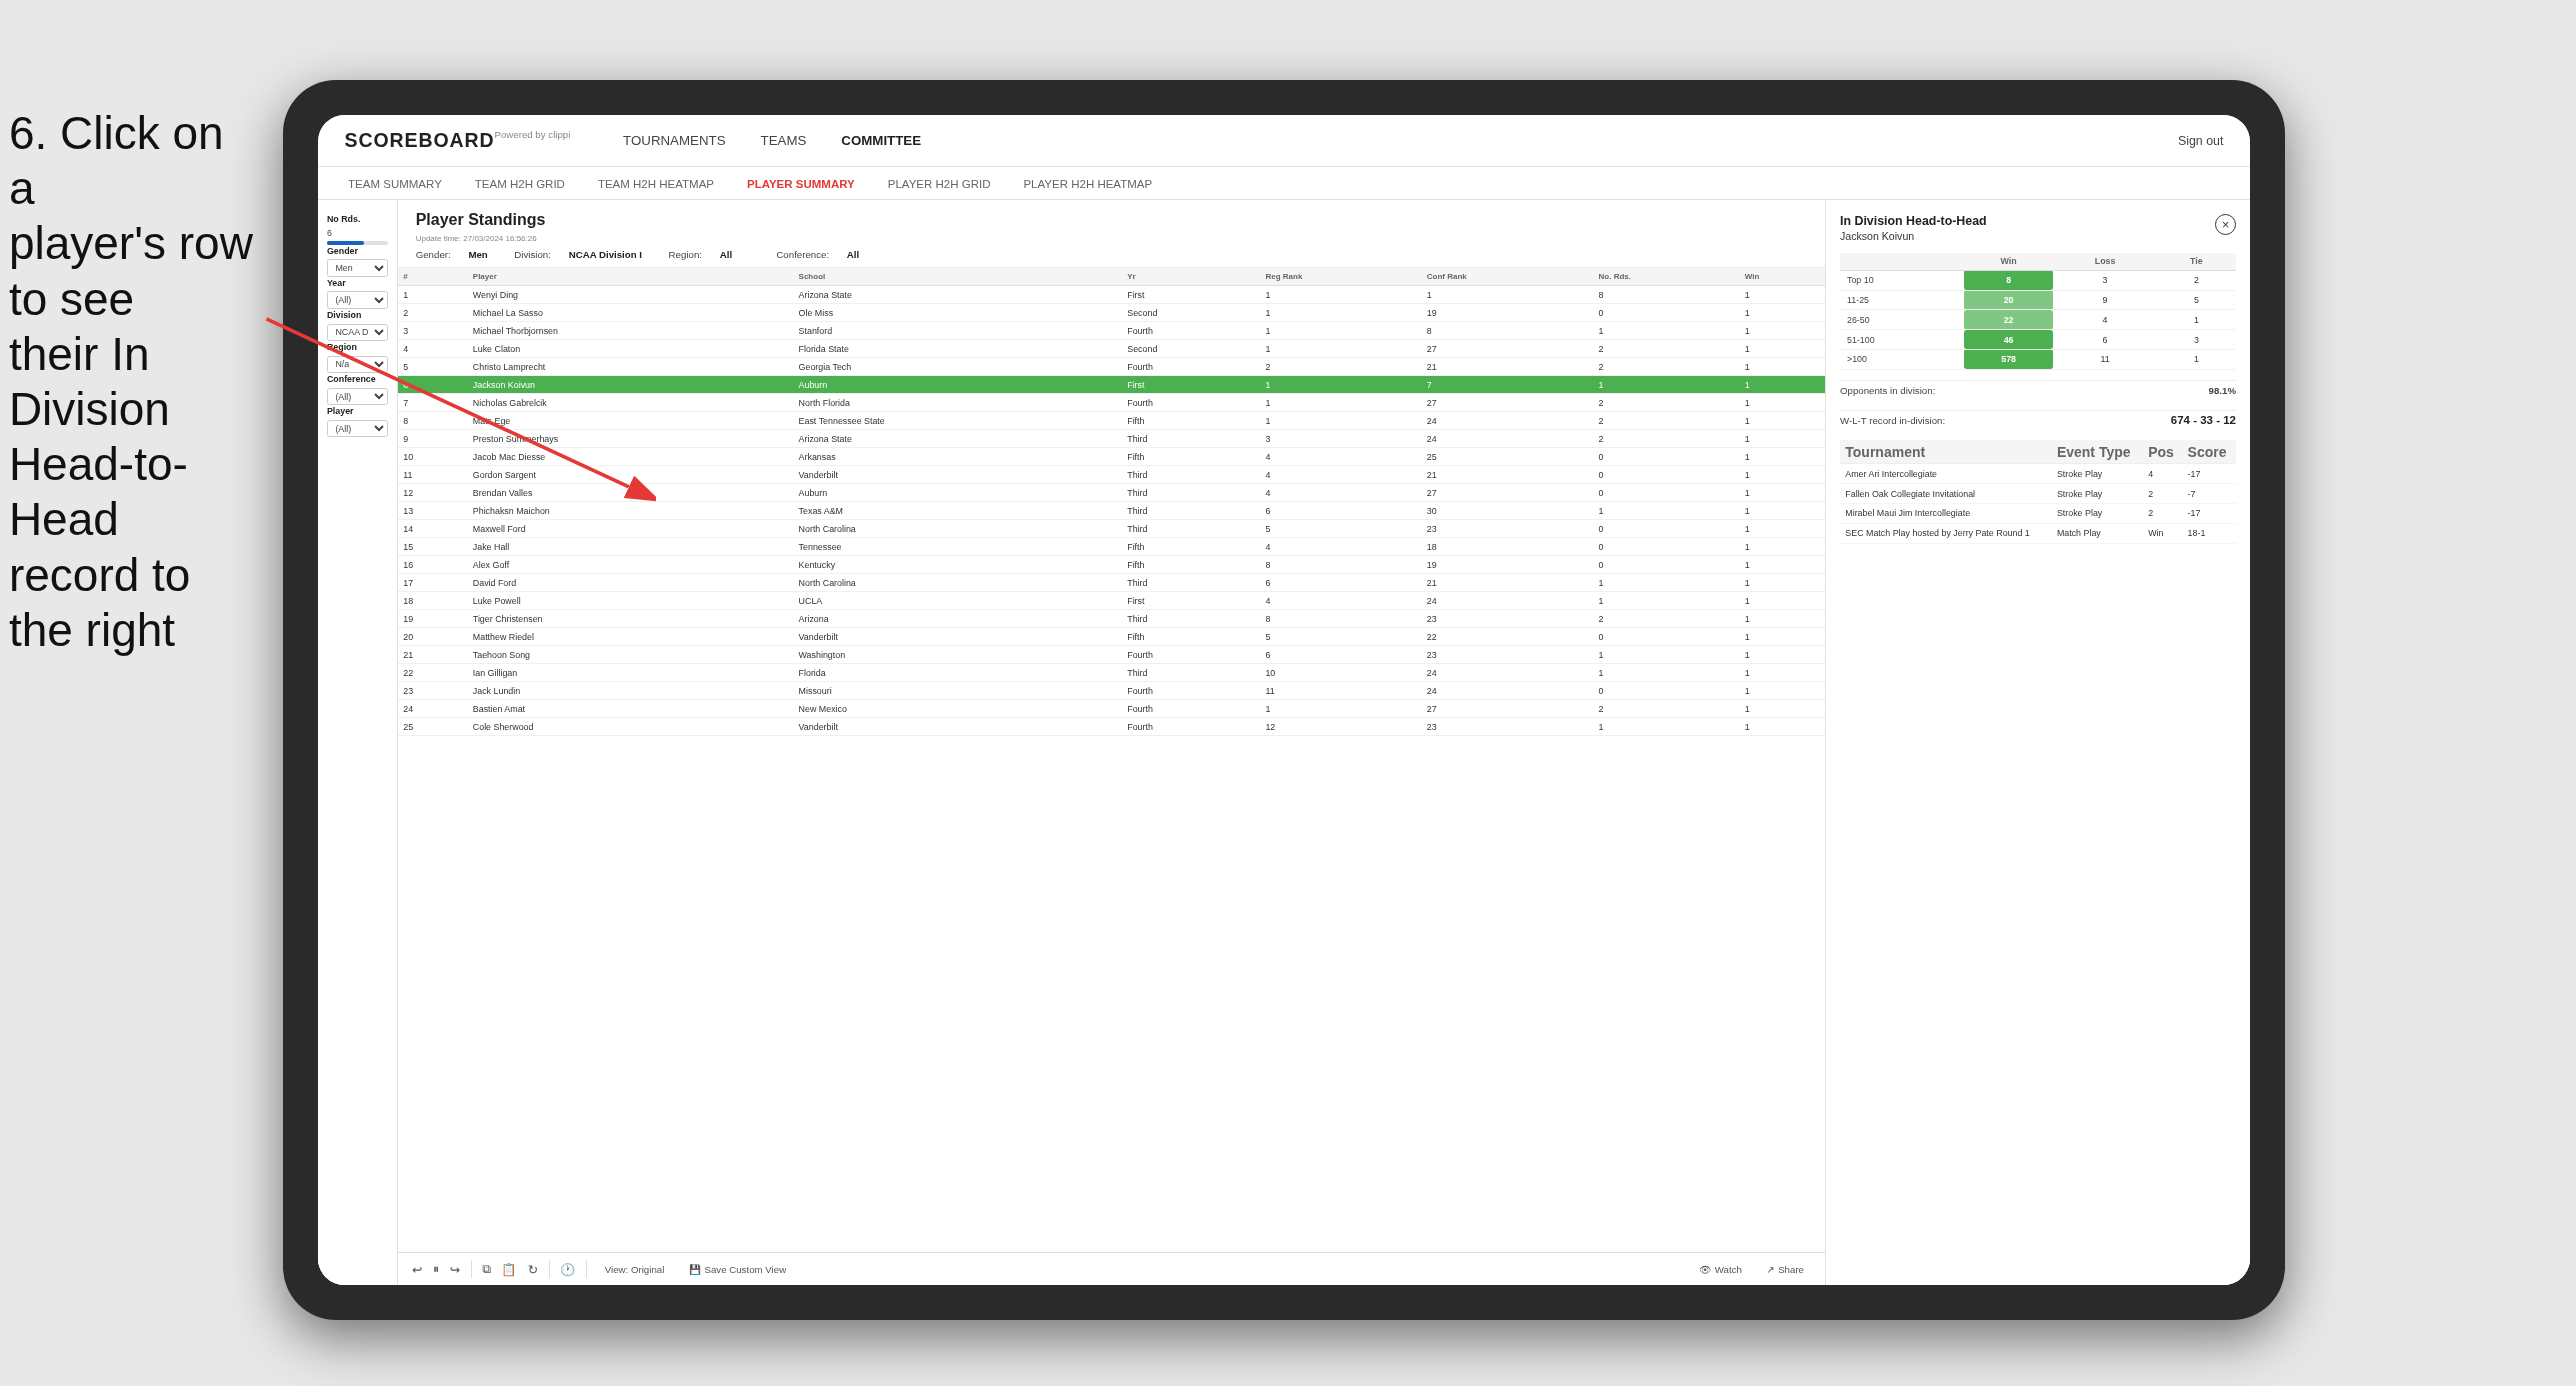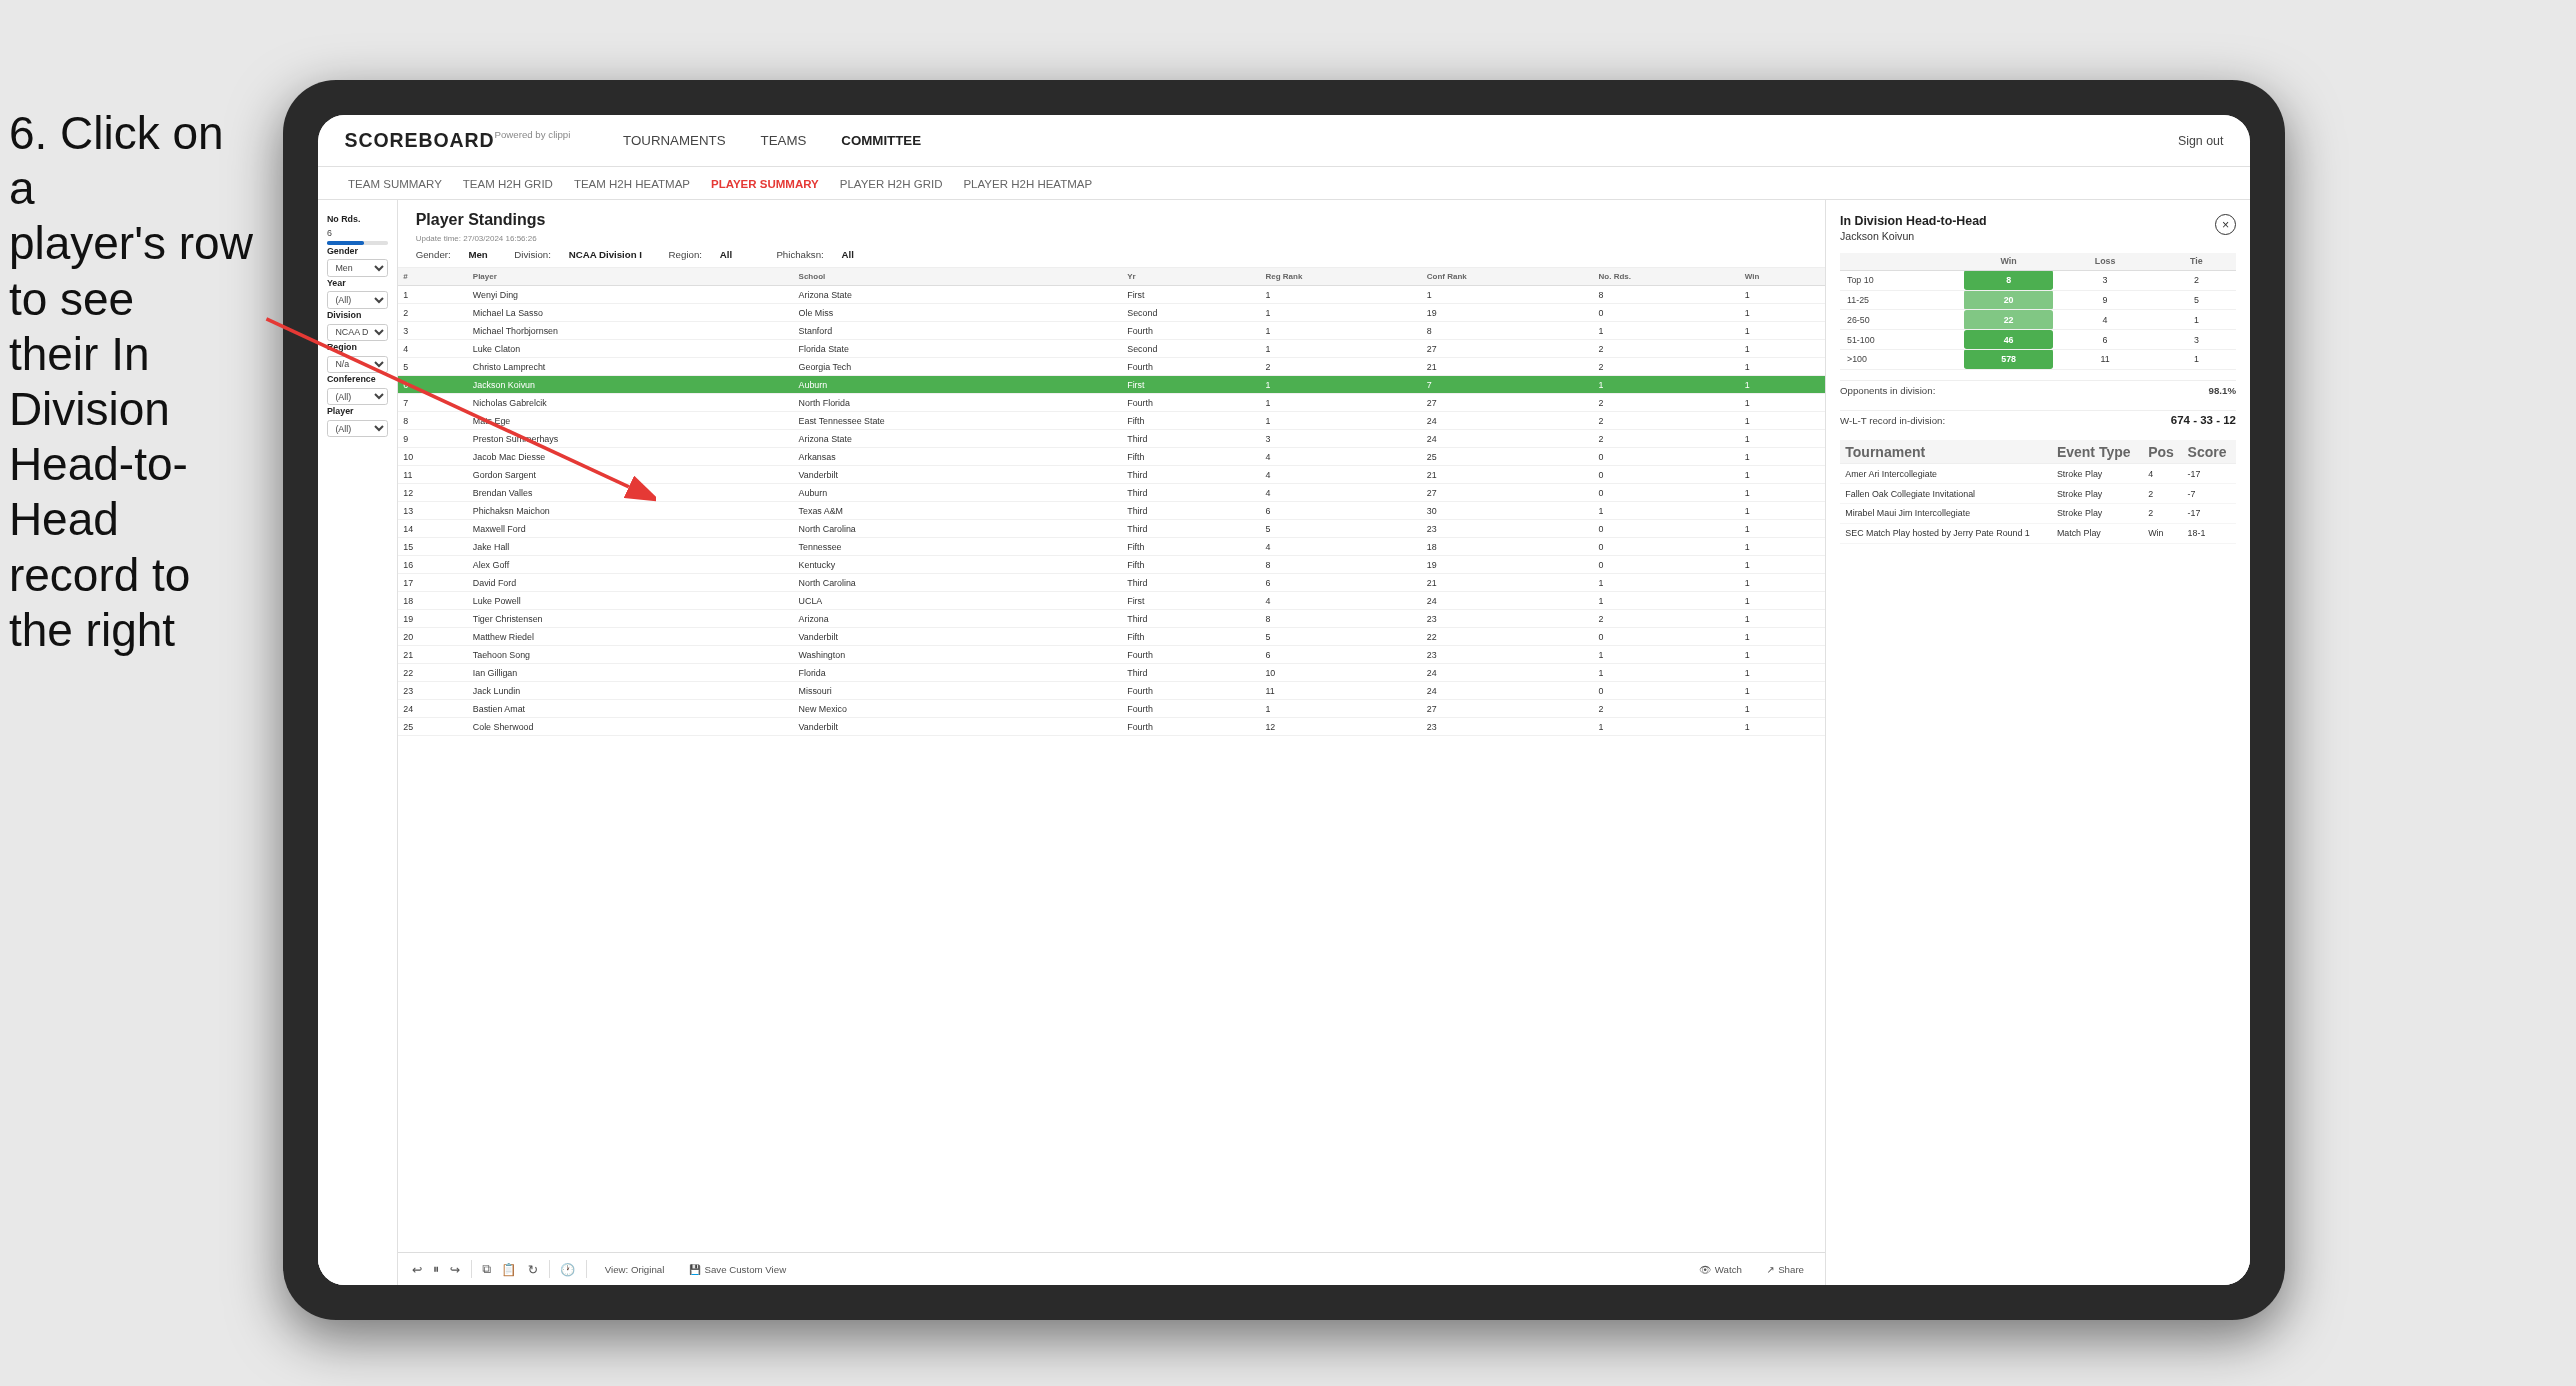--- a/index.html
+++ b/index.html
@@ -99,21 +99,21 @@
       gap: 17.7px;
       font-size: 12.4px;
       color: #444;
     }
 
     
     .sub-nav {
       background: white;
       padding: 0 26.6px;
       display: flex;
-      gap: 14px;
+      gap: 26px;
       border-bottom: 1.8px solid #e0e0e0;
     }
 
     .sub-nav-item {
       font-size: 11.5px;
       color: #666;
       padding: 10.6px 3.5px;
       cursor: pointer;
       border-bottom: 1.8px solid transparent;
       margin-bottom: -1.8px;
@@ -518,21 +518,21 @@
             <span>Update time:</span>
             <span>27/03/2024 16:56:26</span>
           </div>
           <div class="filter-row">
             <span>Gender:</span>
             <span class="filter-val">Men</span>
             <span style="margin-left:8.9px;">Division:</span>
             <span class="filter-val">NCAA Division I</span>
             <span style="margin-left:8.9px;">Region:</span>
             <span class="filter-val">All</span>
-            <span style="margin-left:26.6px;">Phichaksn:</span>
+            <span style="margin-left:26.6px;">Conference:</span>
             <span class="filter-val">All</span>
           </div>
         </div>
 
         <div class="standings-table">
           <table>
             <thead>
               <tr>
                 <th>#</th>
                 <th>Player</th>

